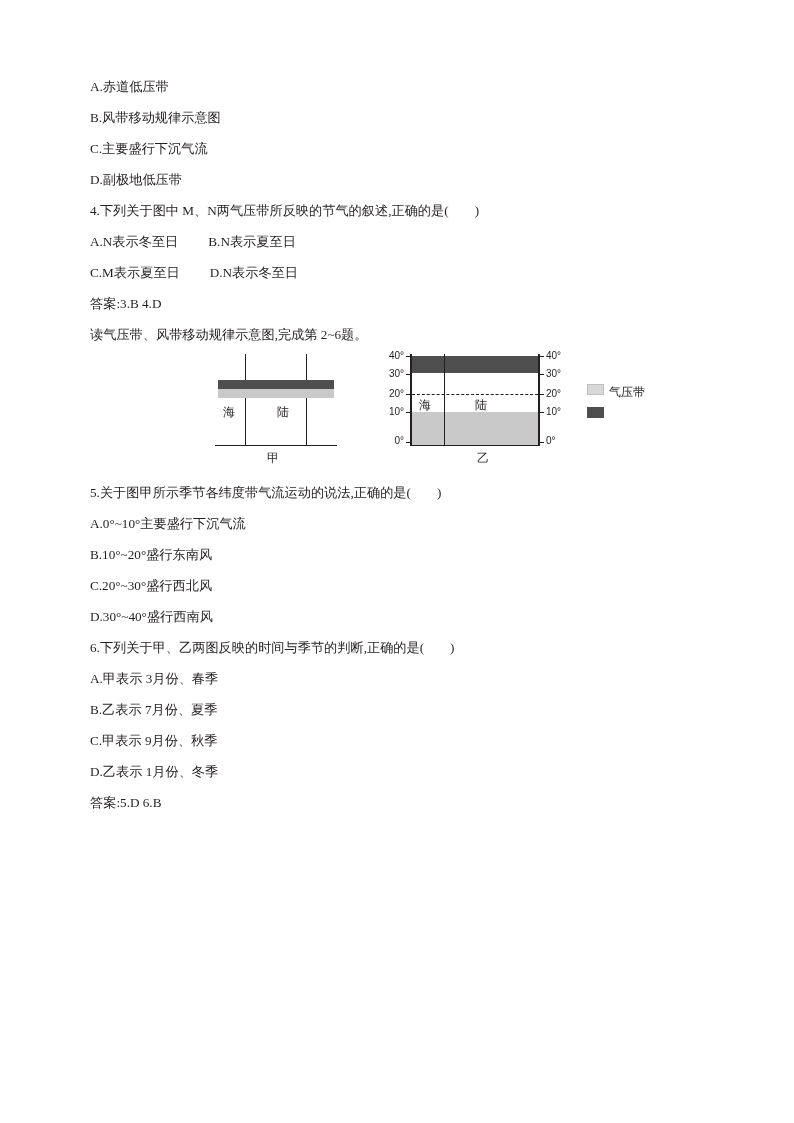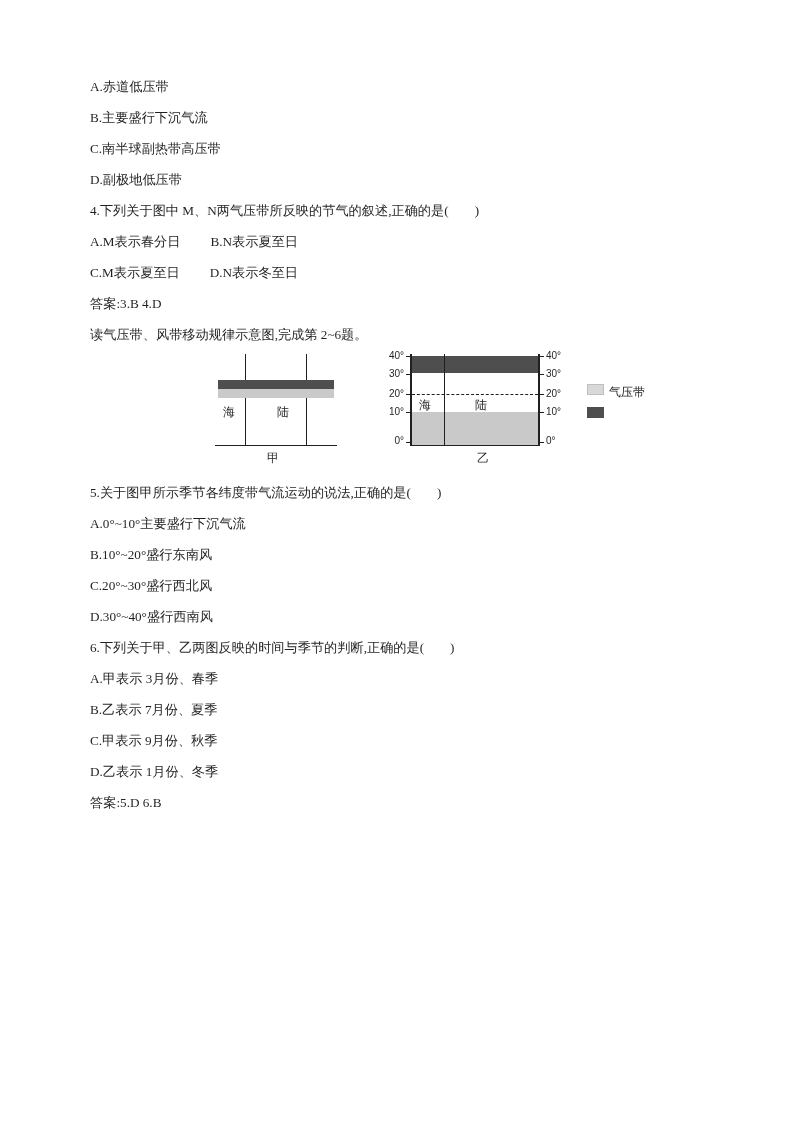--- a/index.html
+++ b/index.html
@@ -245,30 +245,30 @@
   .legend .sw-light { background: #d8d8d8; border: 1px solid #bfbfbf; box-sizing: border-box; }
   .legend .sw-dark { background: #4e4e4e; }
   .legend .ltext { white-space: nowrap; }
 </style>
 </head>
 <body>
 
 <div class="page">
 
   <div class="opt">A.赤道低压带</div>
-  <div class="opt">B.主要盛行下沉气流</div>
-  <div class="opt">C.南半球副热带高压带</div>
+  <div class="opt">B.风带移动规律示意图</div>
+  <div class="opt">C.主要盛行下沉气流</div>
   <div class="opt">D.副极地低压带</div>
 
   <div class="q">
     <span>4.下列关于图中 M、N两气压带所反映的节气的叙述,正确的是(</span><span class="blank"></span><span>)</span>
   </div>
 
   <div class="opt">
-    <span>A.M表示春分日</span><span class="gap"></span><span>B.N表示夏至日</span>
+    <span>A.N表示冬至日</span><span class="gap"></span><span>B.N表示夏至日</span>
   </div>
   <div class="opt">
     <span>C.M表示夏至日</span><span class="gap"></span><span>D.N表示冬至日</span>
   </div>
 
   <div class="ans">答案:3.B  4.D</div>
 
 
   <div class="intro">读气压带、风带移动规律示意图,完成第 2~6题。</div>
 

